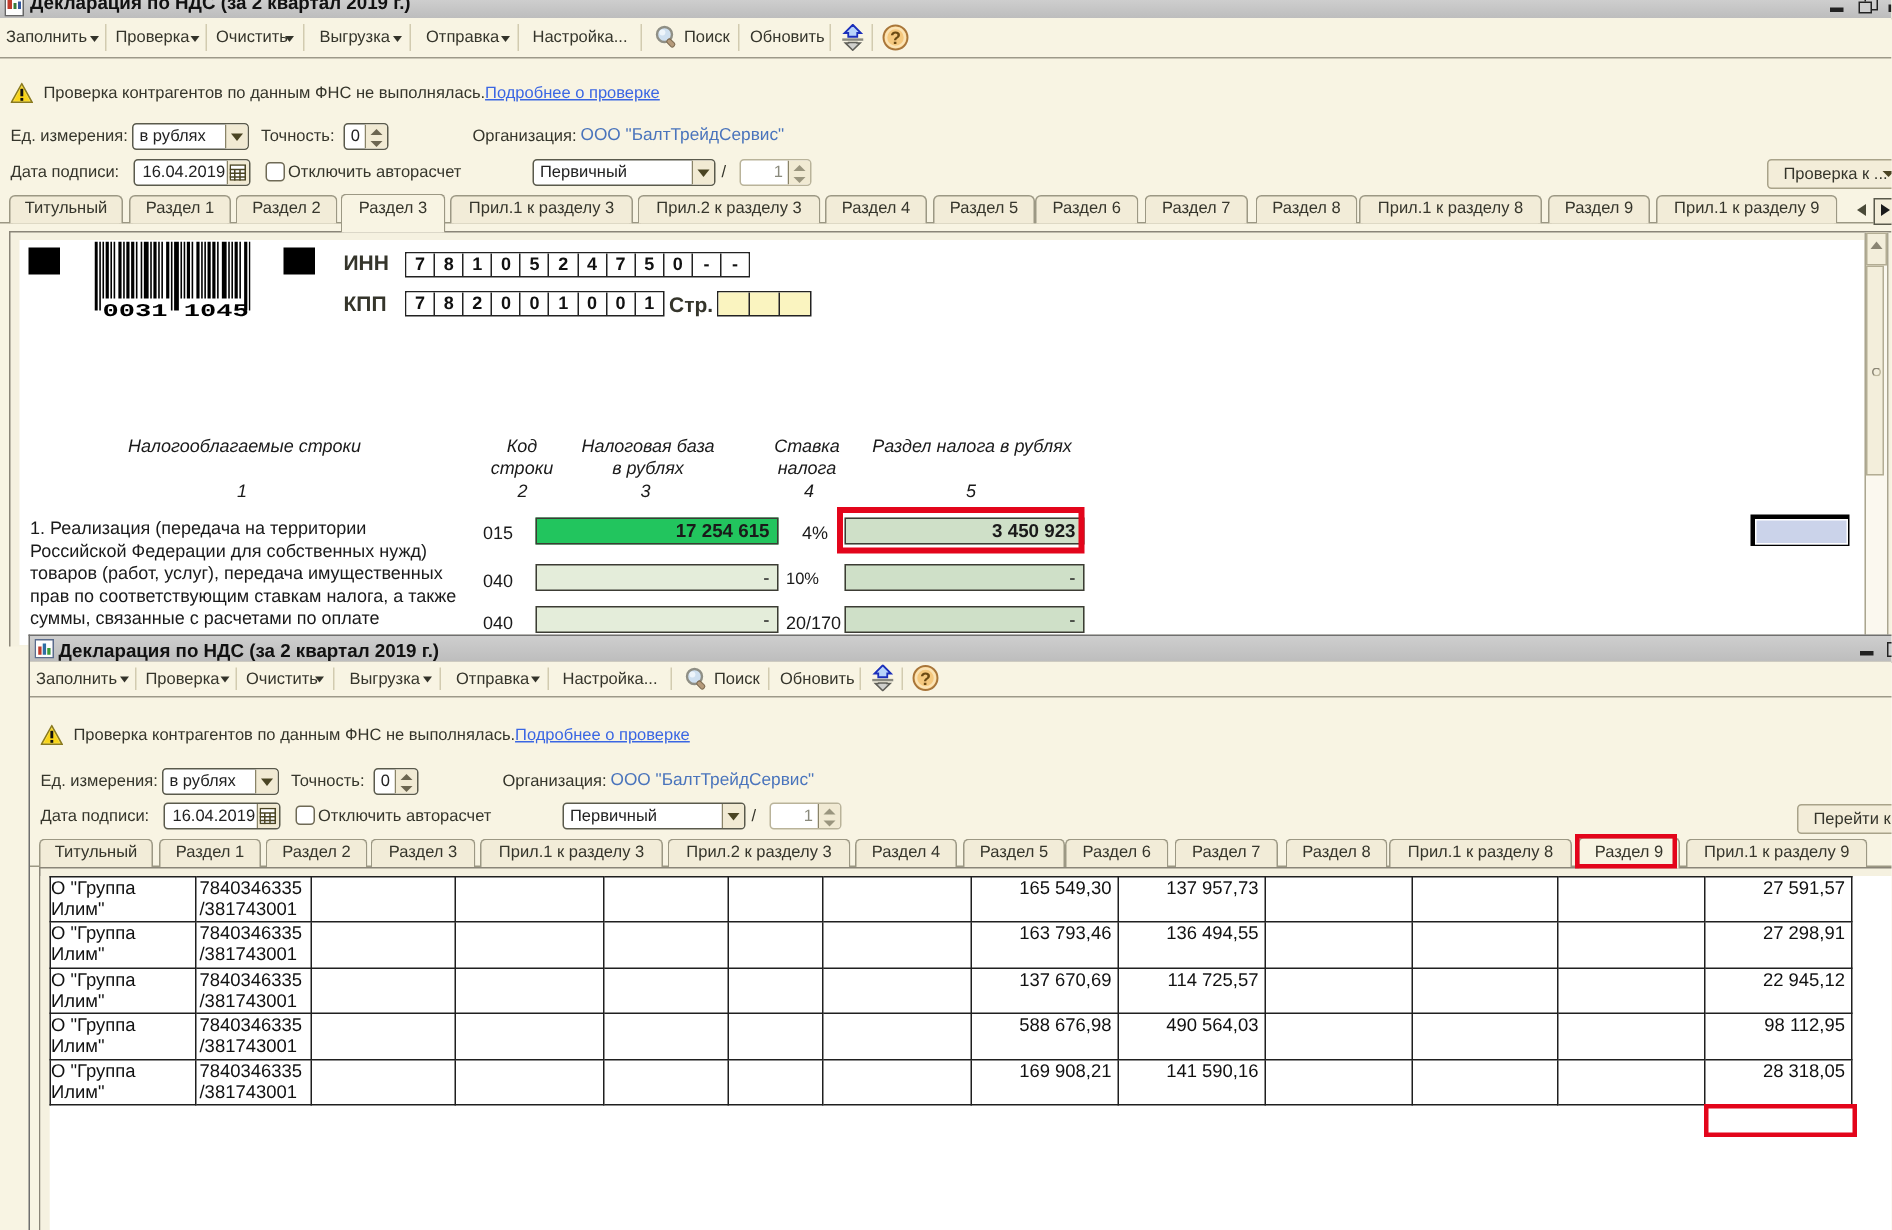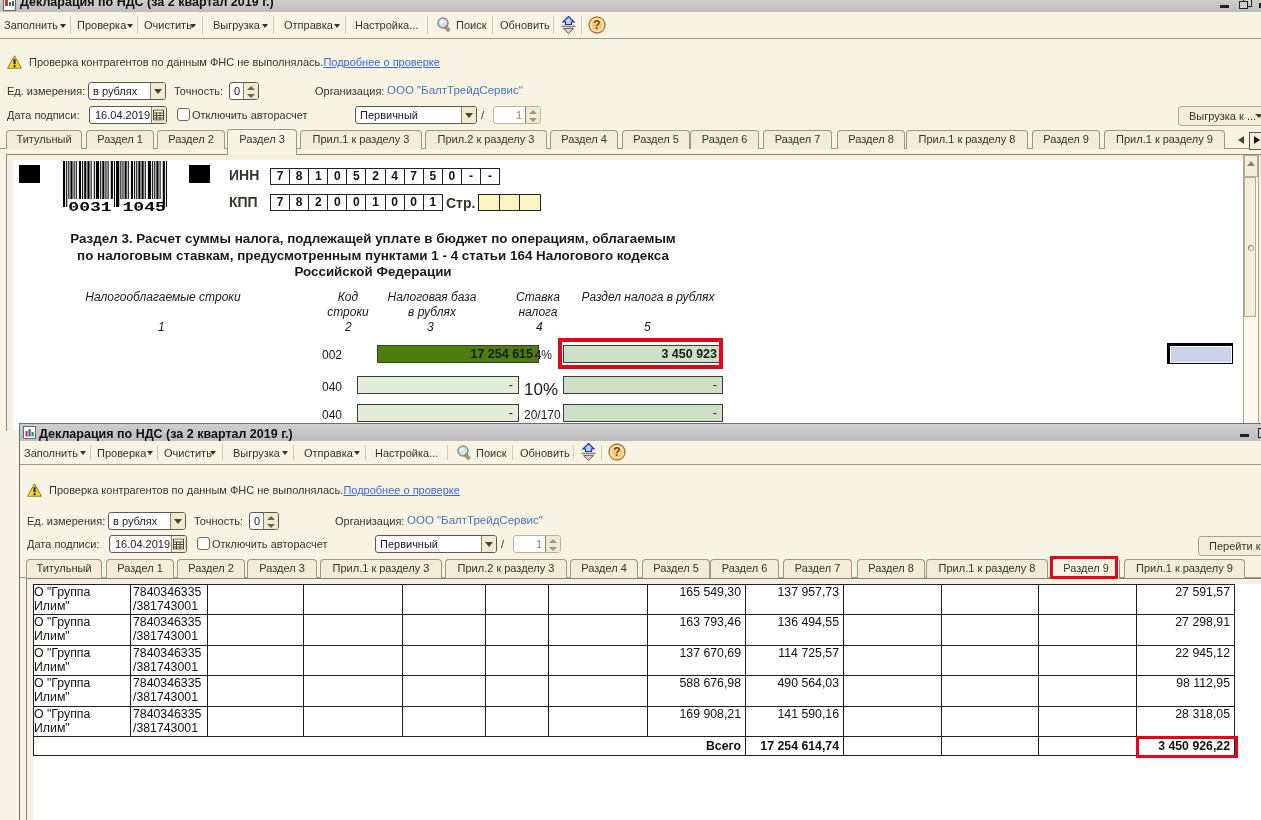--- a/index.html
+++ b/index.html
@@ -120,21 +120,21 @@
       <div class="darr" style="right:3px;top:50%;margin-top:-2px;border-top-color:#4a4423;border-left-width:4.5px;border-right-width:4.5px;border-top-width:5px;"></div>
     </div>
 <div class="lbl" style="left:481px;top:109px;">/</div>
 <div class="field" style="left:493px;top:106px;width:46px;height:16px;border-color:#b9b39a;text-align:right;">
       <div style="position:absolute;right:18px;top:50%;transform:translateY(-50%);color:#8a8a7c;">1</div>
       <div class="fbtn" style="right:0;width:14px;"></div>
       <div class="abs" style="right:3.2px;top:3px;width:0;height:0;border-left:4px solid transparent;border-right:4px solid transparent;border-bottom:4.5px solid #9a957e;"></div>
       <div class="abs" style="right:3.2px;top:11px;width:0;height:0;border-left:4px solid transparent;border-right:4px solid transparent;border-top:4.5px solid #9a957e;"></div>
     </div>
 <div class="abs" style="left:1178px;top:106px;width:90px;height:18px;background:#f3edd9;border:1px solid #a9a38a;border-radius:3px;">
-      <div style="position:absolute;left:10px;top:50%;transform:translateY(-50%);font-size:11px;color:#35352b;white-space:nowrap;">Выгрузка к ...</div>
+      <div style="position:absolute;left:10px;top:50%;transform:translateY(-50%);font-size:11px;color:#35352b;white-space:nowrap;">Проверка к ...</div>
       <div class="darr" style="right:6px;top:50%;margin-top:-2px;border-top-color:#4a4423;border-left-width:4px;border-right-width:4px;border-top-width:4.5px;"></div>
     </div>
 <div class="abs" style="left:0;top:148px;width:1261px;height:1px;background:#9c9884;"></div>
 <div class="tab" style="left:6px;top:130px;width:74px;height:18px;line-height:17px;">Титульный</div>
 <div class="tab" style="left:86px;top:130px;width:66px;height:18px;line-height:17px;">Раздел 1</div>
 <div class="tab" style="left:157px;top:130px;width:66px;height:18px;line-height:17px;">Раздел 2</div>
 <div class="tab" style="left:227px;top:129px;width:68px;height:25px;background:#f8f4e3;line-height:19px;z-index:3;">Раздел 3</div>
 <div class="tab" style="left:300px;top:130px;width:120px;height:18px;line-height:17px;">Прил.1 к разделу 3</div>
 <div class="tab" style="left:425px;top:130px;width:120px;height:18px;line-height:17px;">Прил.2 к разделу 3</div>
 <div class="tab" style="left:550px;top:130px;width:66px;height:18px;line-height:17px;">Раздел 4</div>
@@ -226,38 +226,38 @@
       <div style="width:18.1px;height:15px;border-left:1px solid #222;background:#fff;font-size:12px;font-weight:bold;color:#111;text-align:center;line-height:15px;">0</div>
       <div style="width:18.1px;height:15px;border-left:1px solid #222;background:#fff;font-size:12px;font-weight:bold;color:#111;text-align:center;line-height:15px;">0</div>
       <div style="width:18.1px;height:15px;border-left:1px solid #222;background:#fff;font-size:12px;font-weight:bold;color:#111;text-align:center;line-height:15px;">1</div>
     </div>
 <div class="lbl" style="left:446px;top:195px;font-size:14px;font-weight:bold;">Стр.</div>
 <div class="abs" style="left:478px;top:194px;height:15px;display:flex;border:1px solid #222;">
       <div style="width:19.7px;height:15px;background:#faf4c0;font-size:12px;font-weight:bold;color:#111;text-align:center;line-height:15px;"></div>
       <div style="width:19.7px;height:15px;border-left:1px solid #222;background:#faf4c0;font-size:12px;font-weight:bold;color:#111;text-align:center;line-height:15px;"></div>
       <div style="width:19.7px;height:15px;border-left:1px solid #222;background:#faf4c0;font-size:12px;font-weight:bold;color:#111;text-align:center;line-height:15px;"></div>
     </div>
-<div class="abs" style="left:22px;top:231px;width:702px;text-align:center;font-size:13.4px;font-weight:bold;color:#1a1a1a;line-height:16.5px;">Раздел 3. Расчет суммы налога, подлежащей уплате в бюджет по операциям, облагаемым<br>по налоговым ставкам, предусмотренным пунктами 1 - 4 статьи 164 Налогового кодекса<br>Российской Федерации</div>
 <div class="abs" style="left:63px;top:290px;width:200px;text-align:center;font-size:12px;font-style:italic;color:#1a1a1a;">Налогооблагаемые строки</div>
 <div class="abs" style="left:298px;top:290px;width:100px;text-align:center;font-size:12px;font-style:italic;color:#1a1a1a;line-height:15px;">Код<br>строки</div>
 <div class="abs" style="left:382px;top:290px;width:100px;text-align:center;font-size:12px;font-style:italic;color:#1a1a1a;line-height:15px;">Налоговая база<br>в рублях</div>
 <div class="abs" style="left:488px;top:290px;width:100px;text-align:center;font-size:12px;font-style:italic;color:#1a1a1a;line-height:15px;">Ставка<br>налога</div>
 <div class="abs" style="left:548px;top:290px;width:200px;text-align:center;font-size:12px;font-style:italic;color:#1a1a1a;">Раздел налога в рублях</div>
 <div class="abs" style="left:158px;top:320px;font-size:12px;font-style:italic;color:#1a1a1a;">1</div>
 <div class="abs" style="left:345px;top:320px;font-size:12px;font-style:italic;color:#1a1a1a;">2</div>
 <div class="abs" style="left:427px;top:320px;font-size:12px;font-style:italic;color:#1a1a1a;">3</div>
 <div class="abs" style="left:536px;top:320px;font-size:12px;font-style:italic;color:#1a1a1a;">4</div>
 <div class="abs" style="left:644px;top:320px;font-size:12px;font-style:italic;color:#1a1a1a;">5</div>
-<div class="abs" style="left:322px;top:348px;width:24px;font-size:12px;color:#1a1a1a;">002</div>
-<div class="cellg" style="left:357px;top:345px;width:155px;height:16px;background:#4d7c0f;line-height:16px;padding-right:5px;margin-left:20px;">17&nbsp;254&nbsp;615</div>
+<div class="abs" style="left:20px;top:345px;width:300px;font-size:12px;color:#1a1a1a;line-height:15px;">1. Реализация (передача на территории<br>Российской Федерации для собственных нужд)<br>товаров (работ, услуг), передача имущественных<br>прав по соответствующим ставкам налога, а также<br>суммы, связанные с расчетами по оплате</div>
+<div class="abs" style="left:322px;top:348px;width:24px;font-size:12px;color:#1a1a1a;">015</div>
+<div class="cellg" style="left:357px;top:345px;width:155px;height:16px;background:#22c55e;line-height:16px;padding-right:5px;">17&nbsp;254&nbsp;615</div>
 <div class="abs" style="left:524px;top:348px;width:28px;font-size:12px;color:#1a1a1a;text-align:right;">4%</div>
 <div class="cellg" style="left:563px;top:345px;width:153px;height:16px;background:#cfe0c8;line-height:16px;padding-right:5px;">3&nbsp;450&nbsp;923</div>
 <div class="abs" style="left:322px;top:380px;width:24px;font-size:12px;color:#1a1a1a;">040</div>
 <div class="cellg" style="left:357px;top:376px;width:155px;height:16px;background:#e4edda;line-height:16px;padding-right:5px;"><span style="font-weight:normal">-</span></div>
-<div class="abs" style="left:524px;top:380px;width:28px;font-size:17px;color:#1a1a1a;text-align:left;">10%</div>
+<div class="abs" style="left:524px;top:380px;width:28px;font-size:11px;color:#1a1a1a;text-align:left;">10%</div>
 <div class="cellg" style="left:563px;top:376px;width:153px;height:16px;background:#cfe0c8;line-height:16px;padding-right:5px;"><span style="font-weight:normal">-</span></div>
 <div class="abs" style="left:322px;top:408px;width:24px;font-size:12px;color:#1a1a1a;">040</div>
 <div class="cellg" style="left:357px;top:404px;width:155px;height:16px;background:#e4edda;line-height:16px;padding-right:5px;"><span style="font-weight:normal">-</span></div>
 <div class="abs" style="left:524px;top:408px;width:28px;font-size:12px;color:#1a1a1a;text-align:right;">20/170</div>
 <div class="cellg" style="left:563px;top:404px;width:153px;height:16px;background:#cfe0c8;line-height:16px;padding-right:5px;"><span style="font-weight:normal">-</span></div>
 <div class="redbox" style="left:558px;top:338px;width:157px;height:23px;border-width:4px;"></div>
 <div class="abs" style="left:1167px;top:343px;width:66px;height:21px;background:#000;"></div>
 <div class="abs" style="left:1170px;top:346px;width:60px;height:15px;background:#cbd3ea;border:1px solid #fff;"></div>
 </div>
 <div class="win" style="left:19px;top:423px;width:1242px;height:397px;border-left:1px solid #6f6f6f;border-top:1px solid #6f6f6f;box-shadow:-1px 0 0 #fff inset;">
@@ -463,23 +463,15 @@
           <td></td>
           <td></td>
           <td></td>
 <td class="num">169&nbsp;908,21</td>
 <td class="num">141&nbsp;590,16</td>
 <td></td>
           <td></td>
           <td></td>
 <td class="num">28&nbsp;318,05</td>
 </tr>
-<tr style="height:19px;">
-<td colspan="8" class="num" style="font-weight:bold;vertical-align:middle;">Всего</td>
-<td class="num" style="font-weight:bold;vertical-align:middle;">17&nbsp;254&nbsp;614,74</td>
-<td></td>
-          <td></td>
-          <td></td>
-<td class="num" style="font-weight:bold;vertical-align:middle;">3&nbsp;450&nbsp;926,22</td>
-</tr>
 </tbody>
     </table>
 <div class="redbox" style="left:1116px;top:312px;width:96px;height:16px;"></div>
 </div>
 </body></html>

